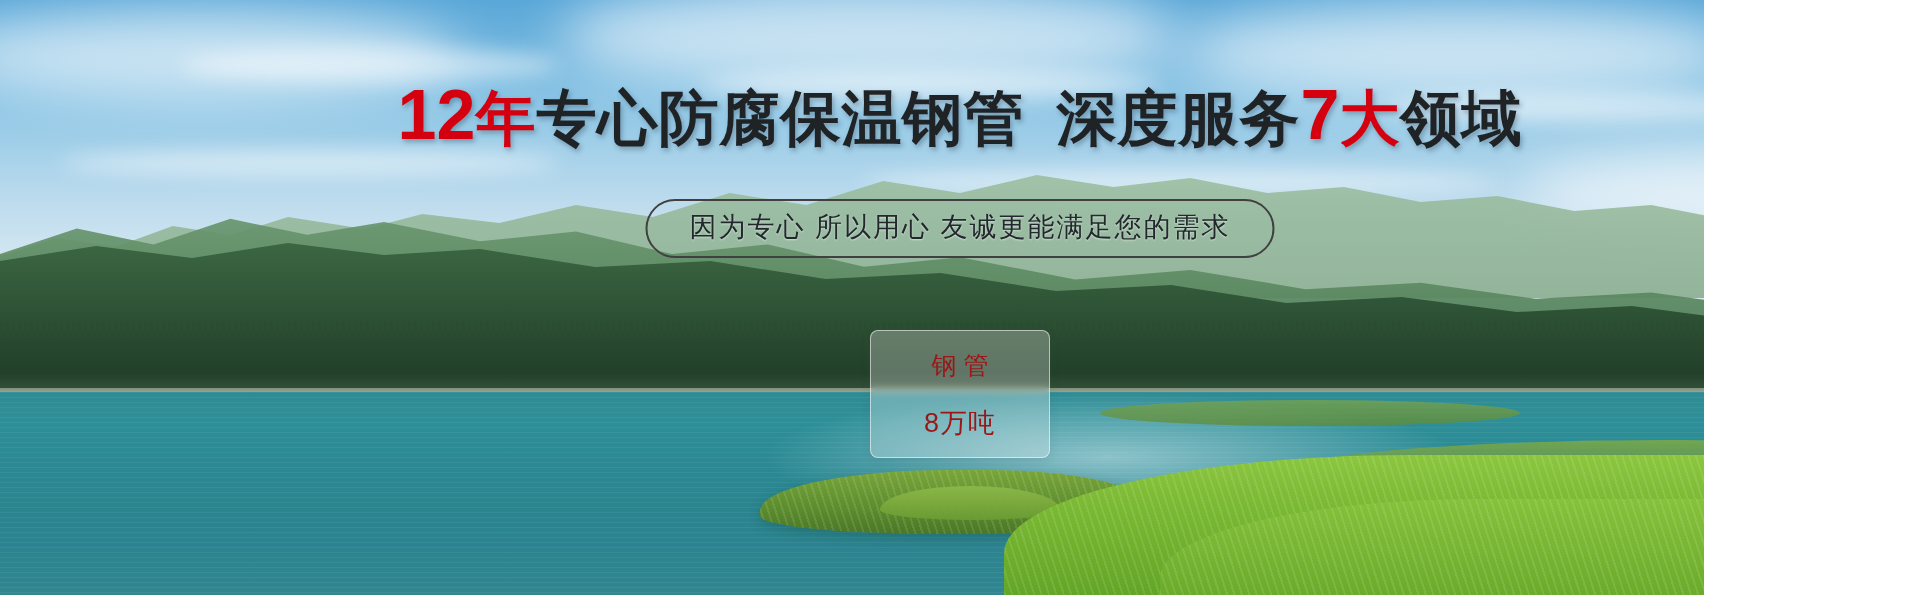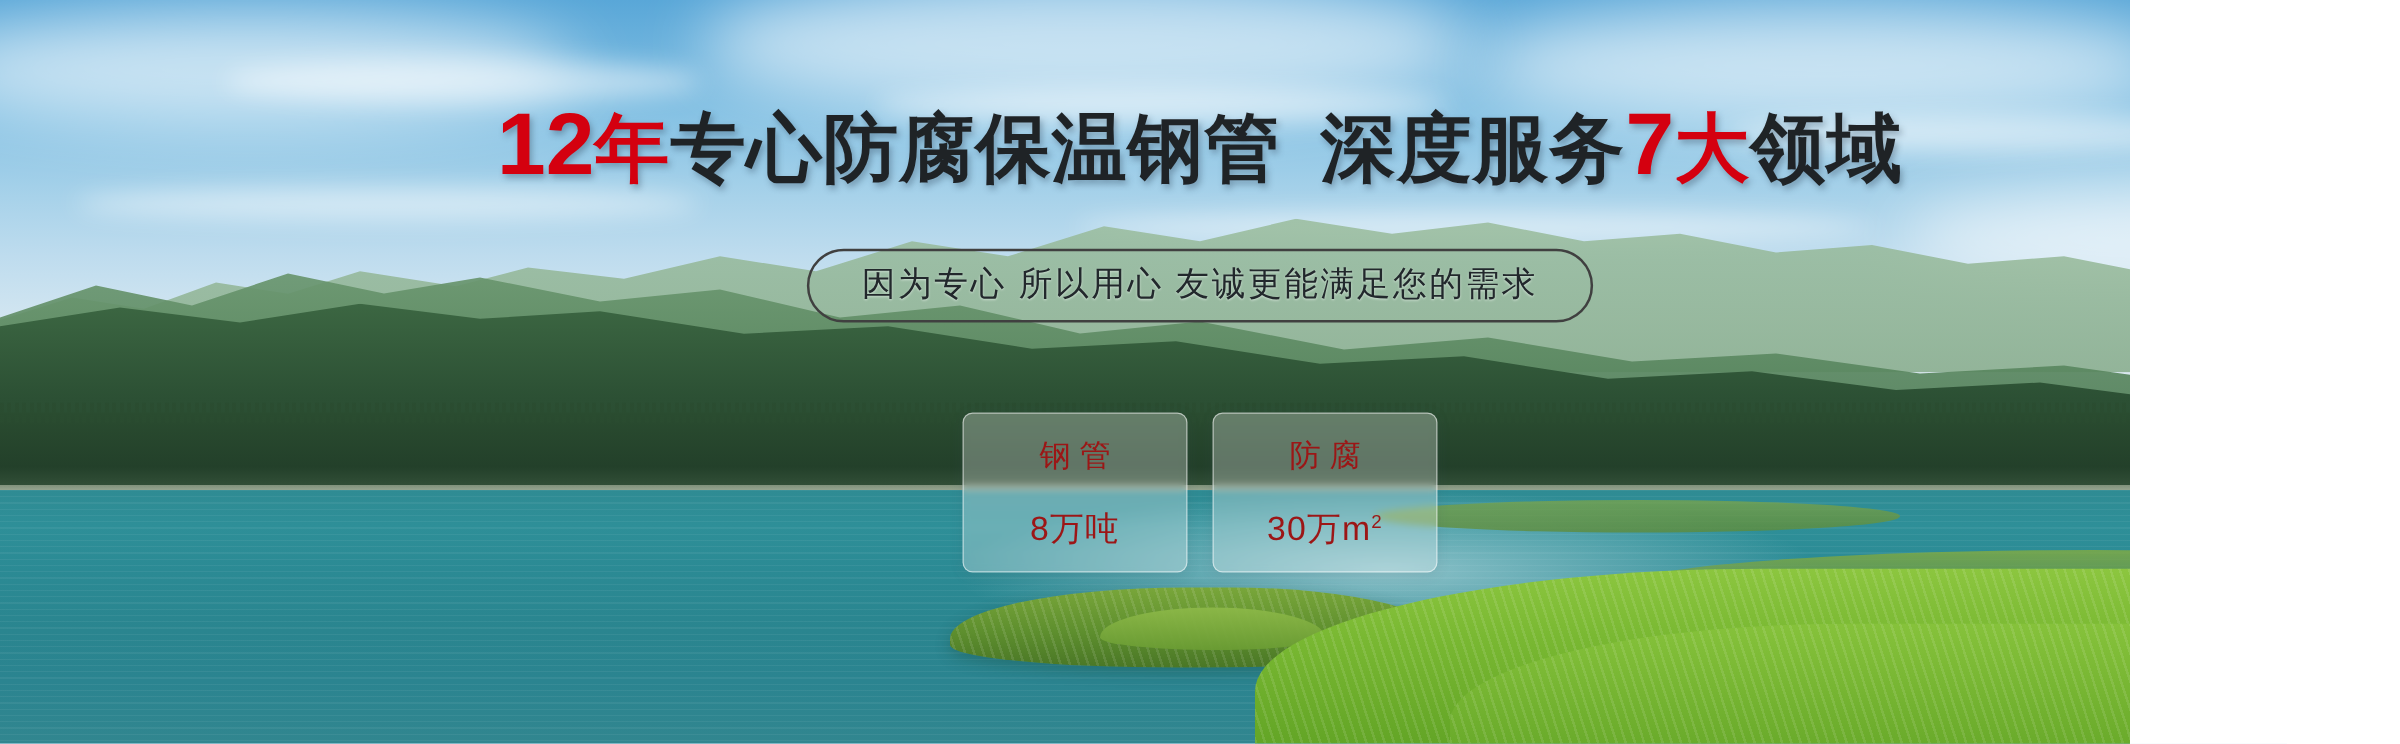--- a/index.html
+++ b/index.html
@@ -271,21 +271,17 @@
 
     <div class="pill">因为专心 所以用心  友诚更能满足您的需求</div>
 
     <div class="cards">
 
       <div class="card">
         <div class="card-label">钢管</div>
         <div class="card-value"><span>8万吨</span></div>
       </div>
 
-      <div class="card">
-        <div class="card-label">防腐</div>
-        <div class="card-value"><span>30万m</span><sup>2</sup></div>
-      </div>
 
 
     </div>
   </div>
 </div>
 
 </body></html>

